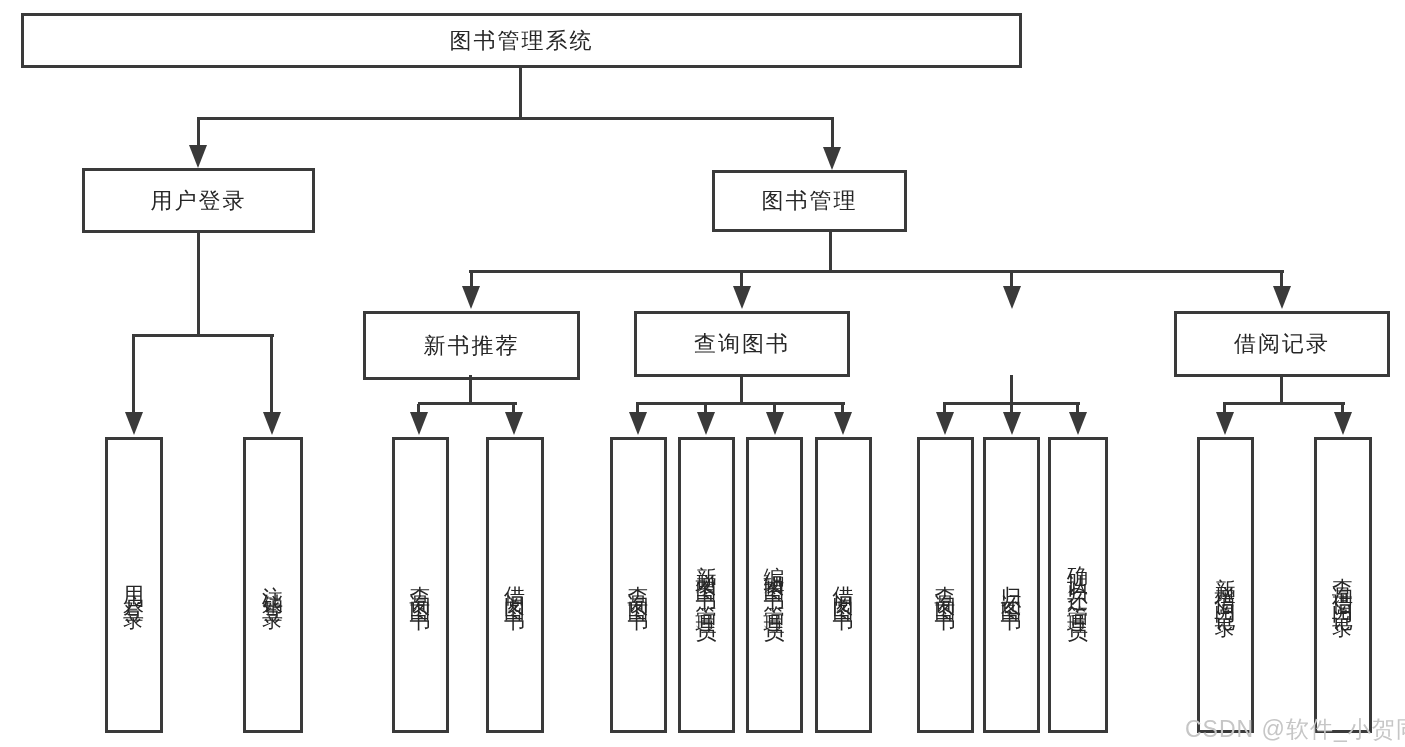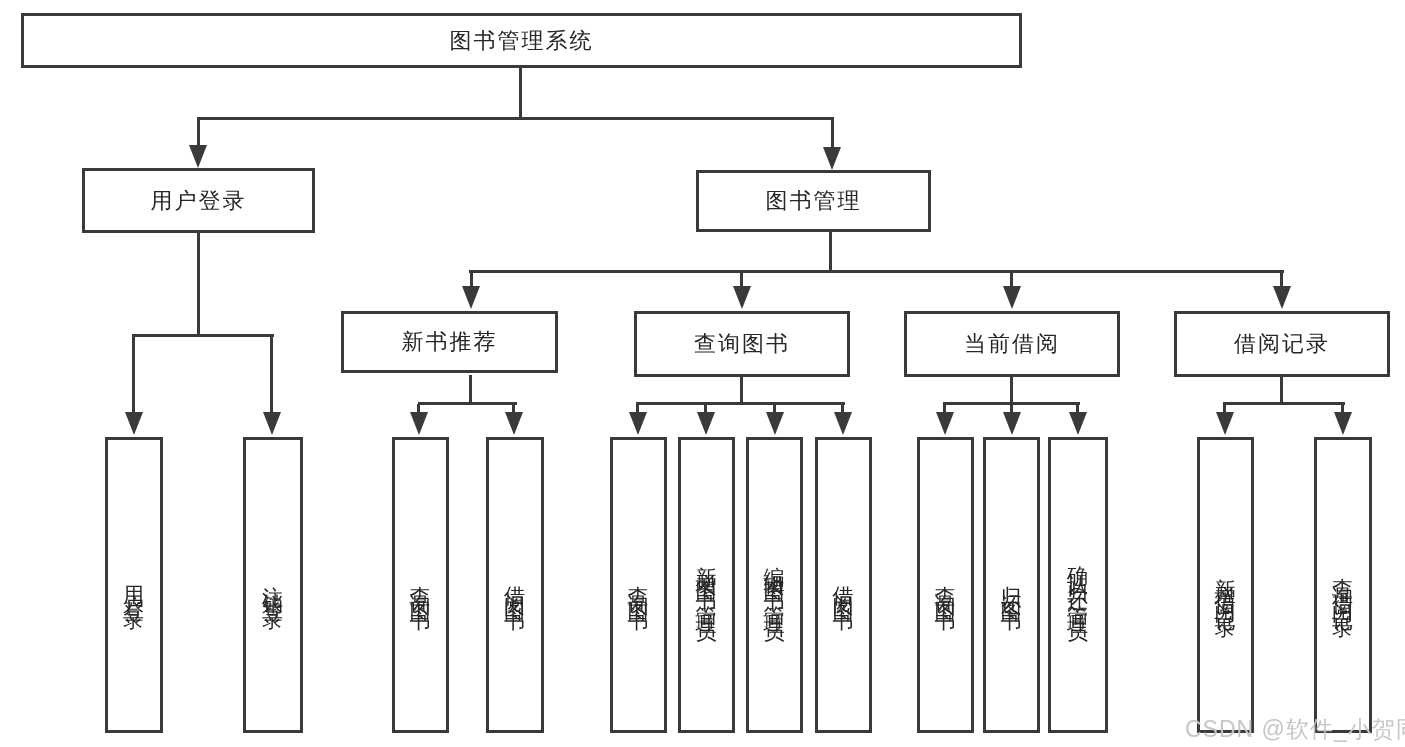--- a/index.html
+++ b/index.html
@@ -42,43 +42,42 @@
   <div class="box h" style="left:21px;top:13px;width:1001px;height:55px">图书管理系统</div>
 
   <div class="line" style="left:519px;top:68px;width:3px;height:52px"></div>
   <div class="line" style="left:197px;top:117px;width:637px;height:3px"></div>
   <div class="line" style="left:197px;top:120px;width:3px;height:28px"></div>
   <div class="tri" style="left:189px;top:145px"></div>
   <div class="line" style="left:831px;top:120px;width:3px;height:30px"></div>
   <div class="tri" style="left:823px;top:147px"></div>
 
   <div class="box h" style="left:82px;top:168px;width:233px;height:65px">用户登录</div>
-  <div class="box h" style="left:696px;top:170px;width:235px;height:62px">图书管理</div>
+  <div class="box h" style="left:712px;top:170px;width:195px;height:62px">图书管理</div>
 
   <div class="line" style="left:197px;top:233px;width:3px;height:103px"></div>
   <div class="line" style="left:132px;top:334px;width:142px;height:3px"></div>
   <div class="line" style="left:132px;top:337px;width:3px;height:78px"></div>
   <div class="tri" style="left:125px;top:412px"></div>
   <div class="line" style="left:270px;top:337px;width:3px;height:78px"></div>
   <div class="tri" style="left:263px;top:412px"></div>
 
   <div class="line" style="left:829px;top:232px;width:3px;height:40px"></div>
   <div class="line" style="left:469px;top:270px;width:815px;height:3px"></div>
   <div class="line" style="left:470px;top:273px;width:3px;height:16px"></div>
   <div class="tri" style="left:462px;top:286px"></div>
   <div class="line" style="left:740px;top:273px;width:3px;height:16px"></div>
   <div class="tri" style="left:733px;top:286px"></div>
   <div class="line" style="left:1010px;top:273px;width:3px;height:16px"></div>
   <div class="tri" style="left:1003px;top:286px"></div>
   <div class="line" style="left:1280px;top:273px;width:3px;height:16px"></div>
   <div class="tri" style="left:1273px;top:286px"></div>
 
-  <div class="box h" style="left:341px;top:311px;width:217px;height:62px">新书推荐</div>
+  <div class="box h" style="left:363px;top:311px;width:217px;height:69px">新书推荐</div>
   <div class="box h" style="left:634px;top:311px;width:216px;height:66px">查询图书</div>
-  <div class="box h" style="left:904px;top:311px;width:216px;height:66px">当前借阅</div>
   <div class="box h" style="left:1174px;top:311px;width:216px;height:66px">借阅记录</div>
 
   <div class="line" style="left:469px;top:375px;width:3px;height:29px"></div>
   <div class="line" style="left:418px;top:402px;width:99px;height:3px"></div>
   <div class="line" style="left:417px;top:404px;width:3px;height:10px"></div>
   <div class="tri" style="left:410px;top:412px"></div>
   <div class="line" style="left:512px;top:404px;width:3px;height:10px"></div>
   <div class="tri" style="left:505px;top:412px"></div>
 
   <div class="line" style="left:740px;top:375px;width:3px;height:29px"></div>

